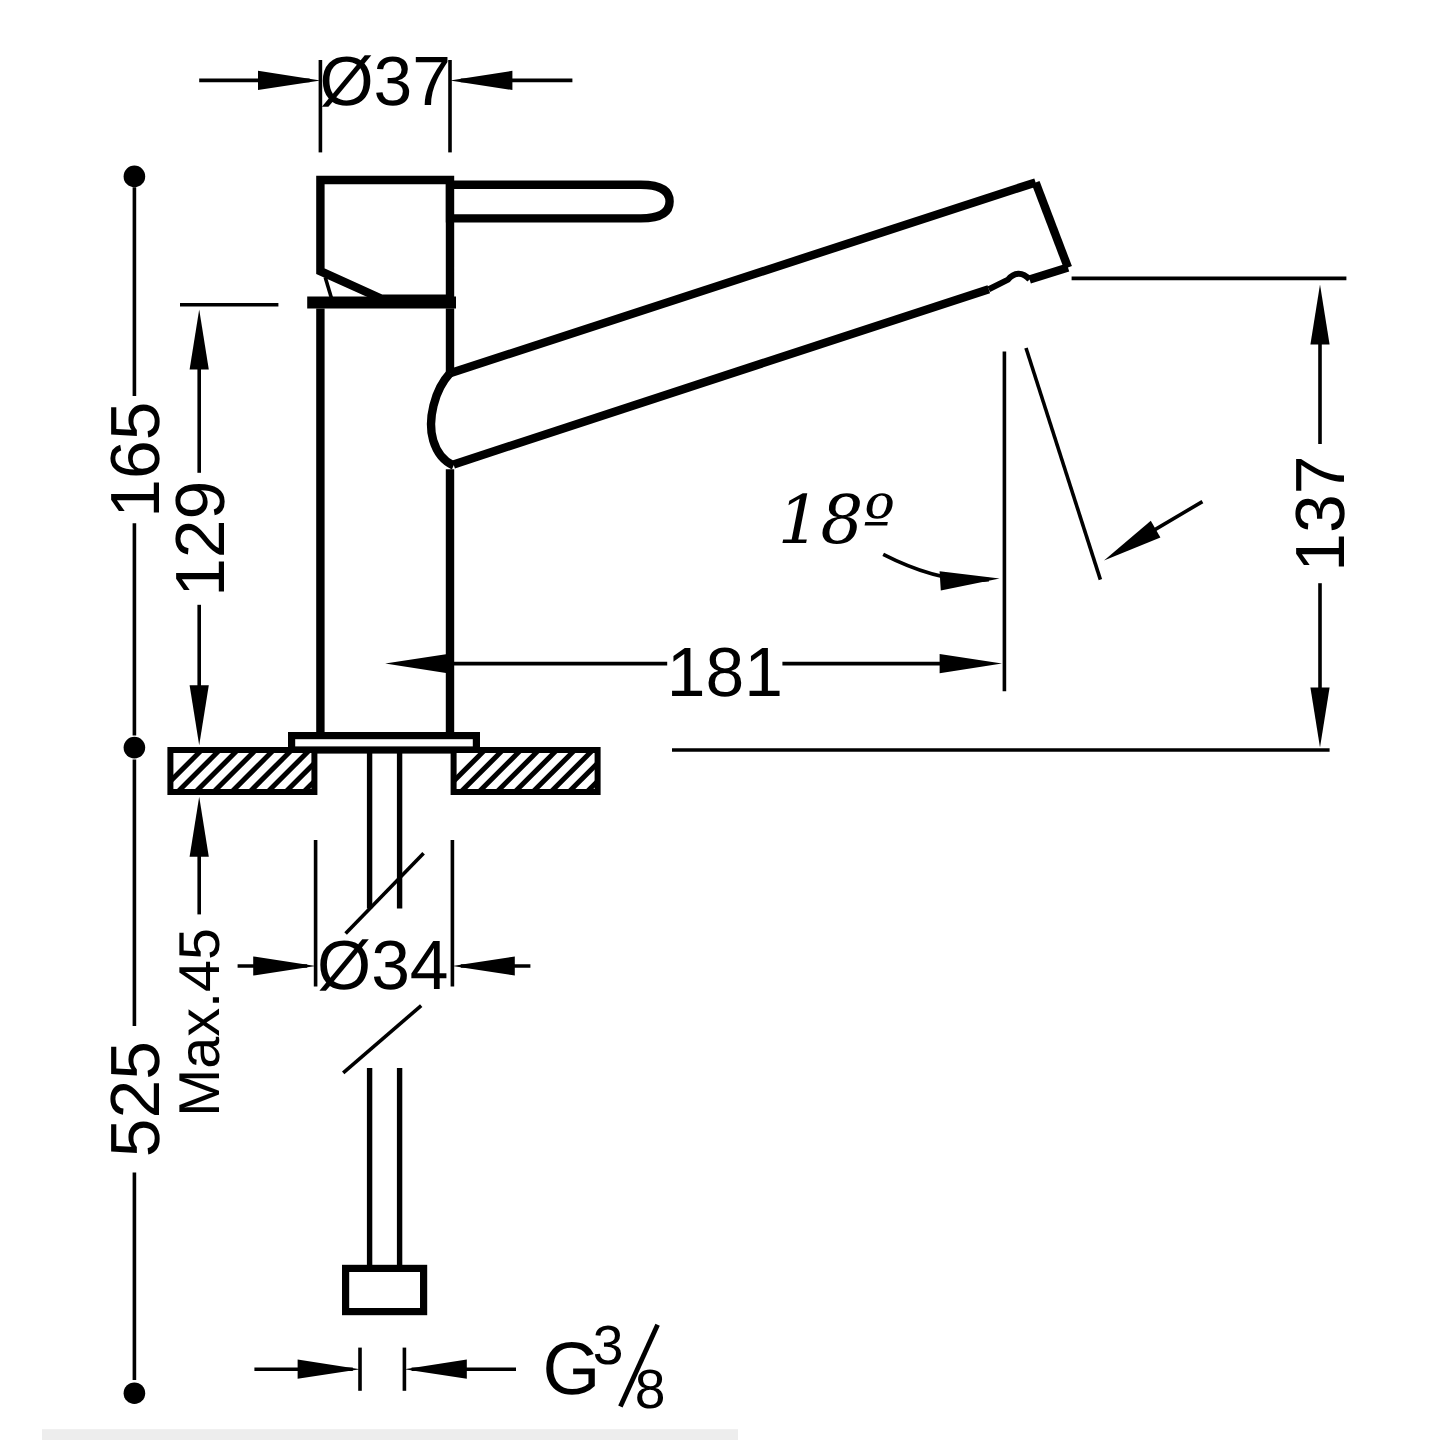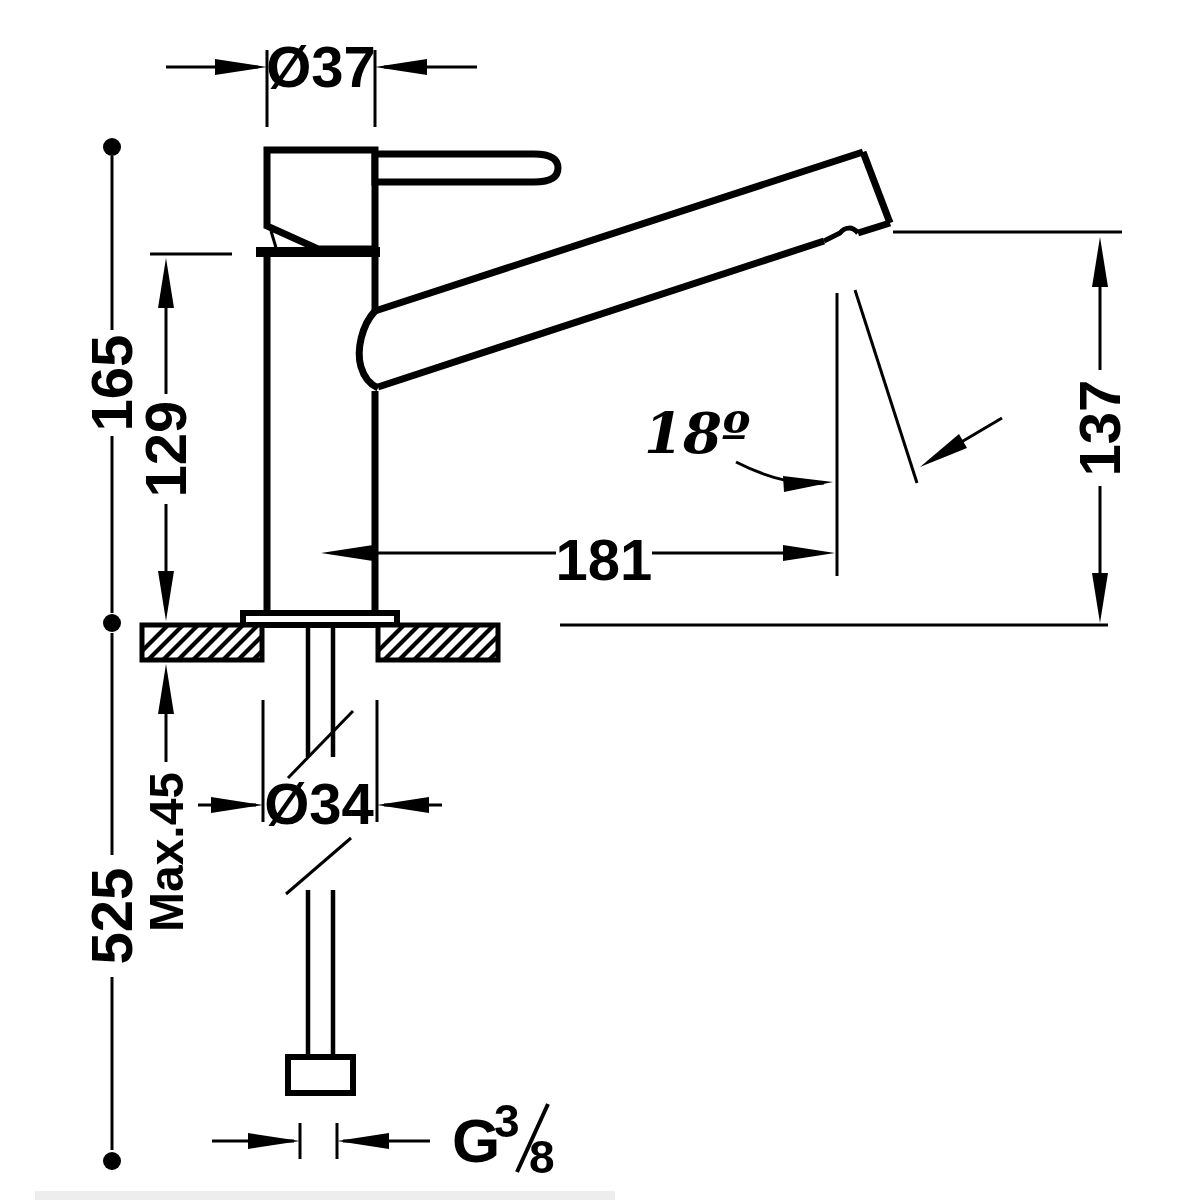--- a/index.html
+++ b/index.html
@@ -1,16 +1,16 @@
 <!DOCTYPE html>
 <html><head>
 <meta charset="utf-8">
 <style>
   html,body{margin:0;padding:0;background:#ffffff;}
-  .stage{width:1200px;height:1200px;position:relative;background:#ffffff;overflow:hidden;font-weight:bold;}
+  .stage{width:1200px;height:1200px;position:relative;background:#ffffff;overflow:hidden;}
   svg{display:block;}
   .thick{stroke:#000;stroke-width:7;fill:none;stroke-linecap:butt;stroke-linejoin:miter;}
   .med{stroke:#000;stroke-width:5;fill:none;}
   .thin{stroke:#000;stroke-width:3;fill:none;}
   .hatchline{stroke:#000;stroke-width:4.2;fill:none;}
   .fillwhite{fill:#ffffff;}
   .arrow{fill:#000;stroke:none;}
   .dot{fill:#000;stroke:none;}
   text{font-family:"Liberation Sans", sans-serif;fill:#000;}
   .dimtxt{font-size:58px;}

